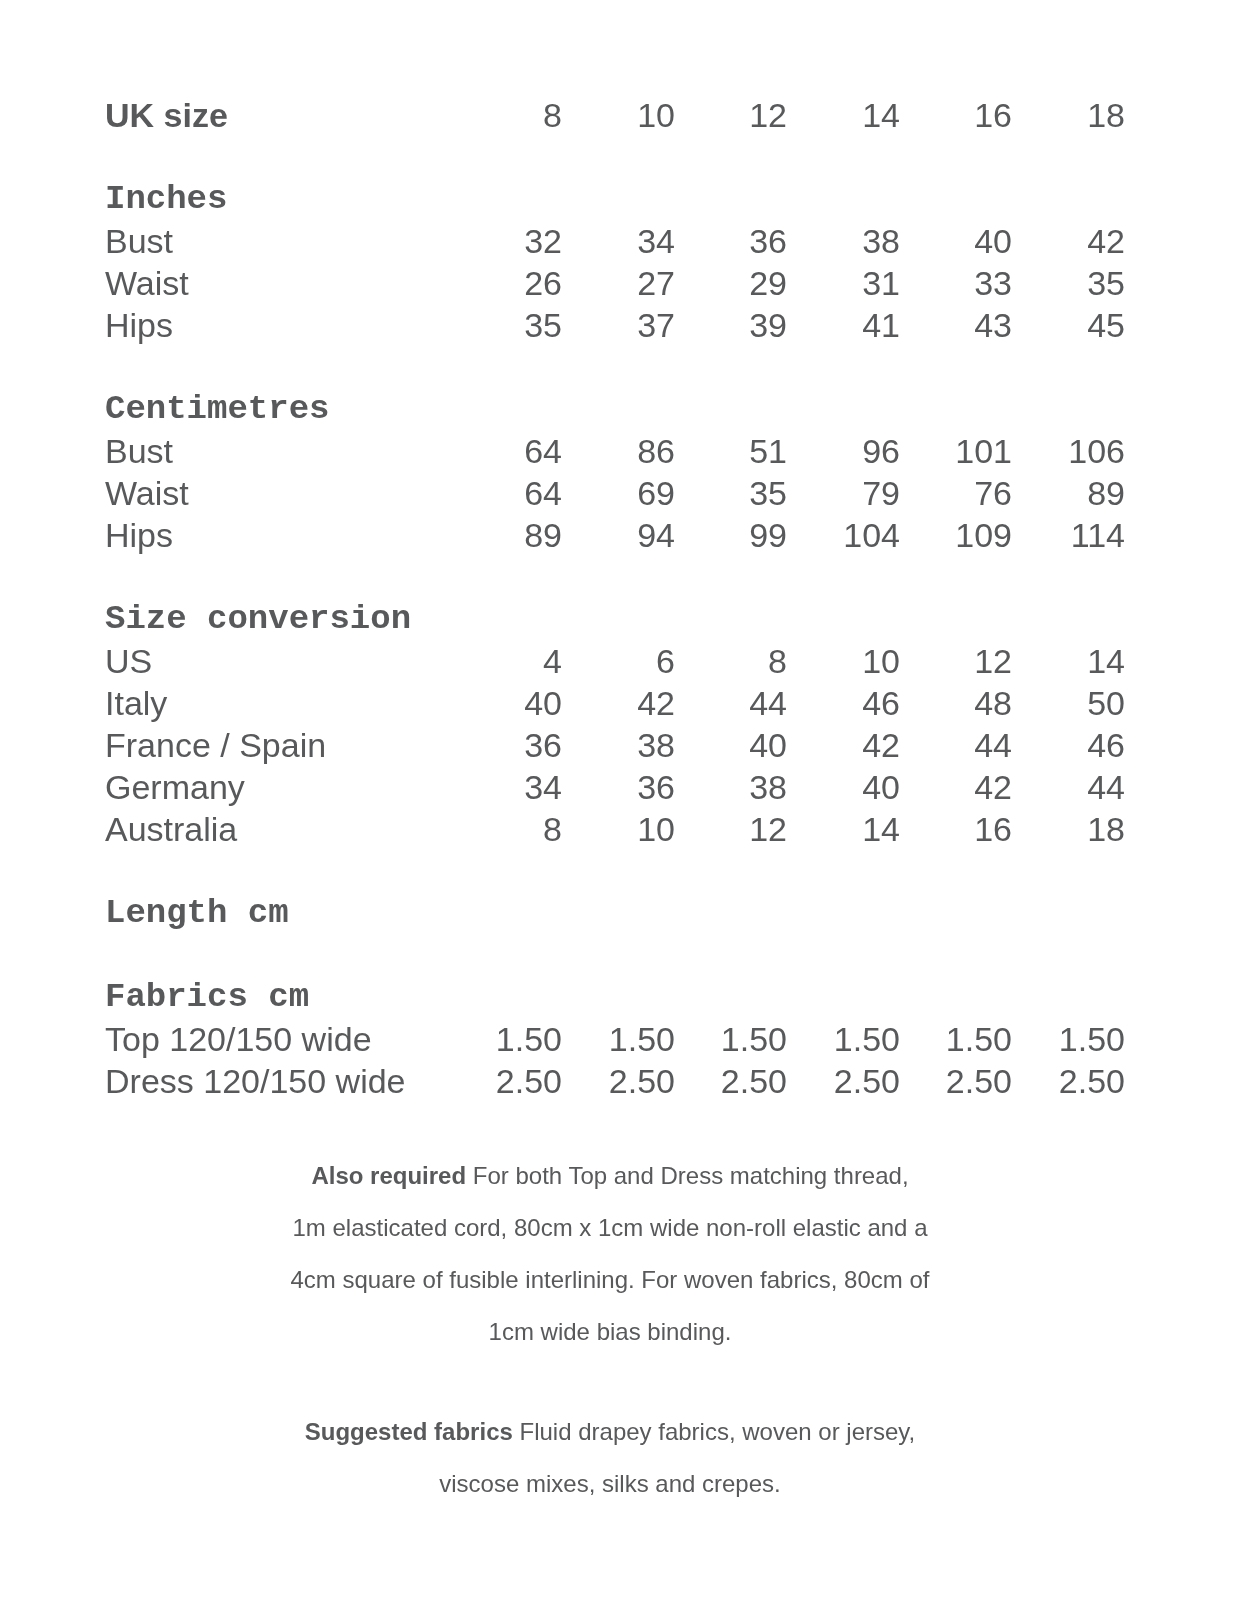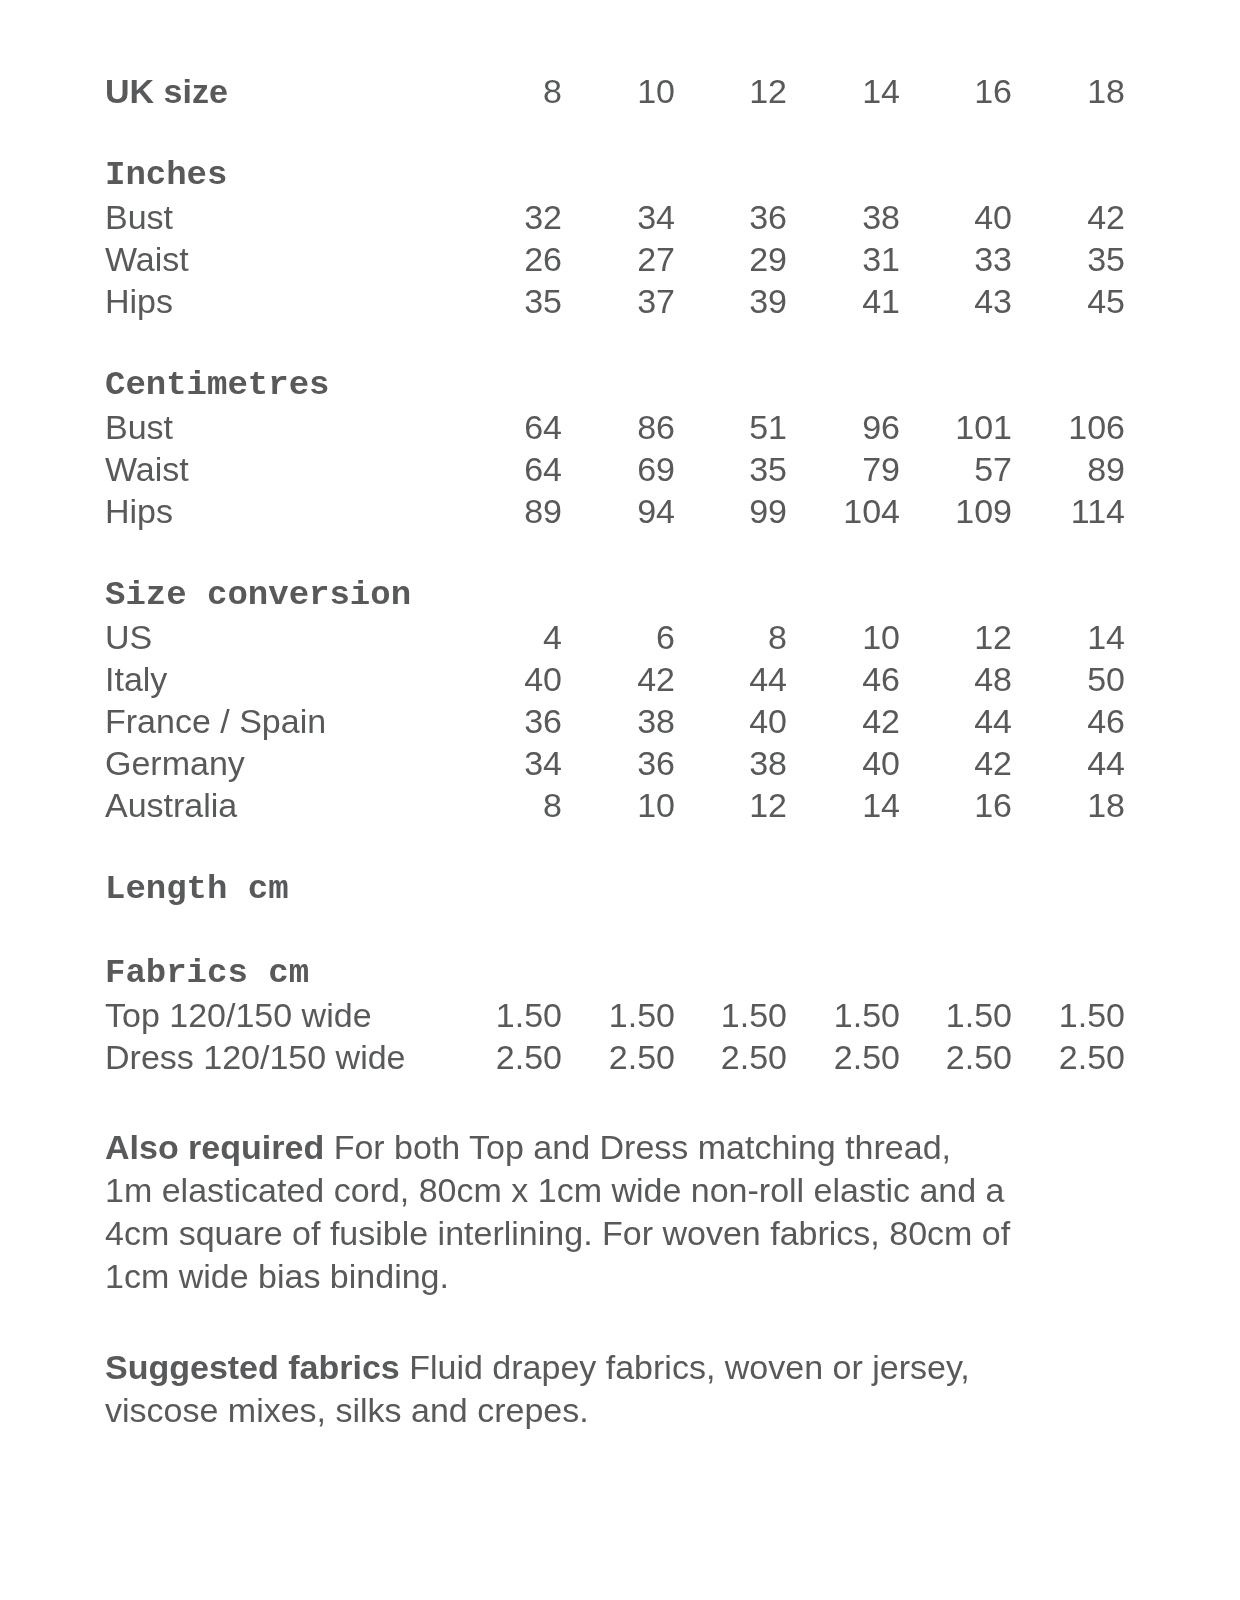--- a/index.html
+++ b/index.html
@@ -10,20 +10,21 @@
   body {
     width: 1240px;
     height: 1600px;
     font-family: "Liberation Sans", sans-serif;
     color: #58595b;
     -webkit-font-smoothing: antialiased;
   }
   .page {
     padding: 70px 68px 0 105px;
     box-sizing: border-box;
+    margin-top: 24px;
   }
   table.size-table {
     border-collapse: collapse;
     table-layout: fixed;
     width: 1020px;
   }
   table.size-table td {
     padding: 0;
     font-size: 34px;
     line-height: 42px;
@@ -39,23 +40,24 @@
   td.value-cell {
     text-align: right;
   }
   tr.section-start td {
     padding-top: 42px;
     font-family: Liberation Mono, monospace;
   }
   .note {
     margin: 48px 0 0 0;
     max-width: 1010px;
-    font-size: 34px;
-    line-height: 43px;
+    font-size: 24px;
+    line-height: 52px;
     white-space: pre-line;
+    text-align: center;
   }
   .note .lead {
     font-weight: 700;
   }
 </style>
 </head>
 <body>
 
 <div class="page">
 
@@ -132,21 +134,21 @@
           <td class="value-cell">96</td>
           <td class="value-cell">101</td>
           <td class="value-cell">106</td>
         </tr>
         <tr>
           <td class="label-cell">Waist</td>
           <td class="value-cell">64</td>
           <td class="value-cell">69</td>
           <td class="value-cell">35</td>
           <td class="value-cell">79</td>
-          <td class="value-cell">57</td>
+          <td class="value-cell">76</td>
           <td class="value-cell">89</td>
         </tr>
         <tr>
           <td class="label-cell">Hips</td>
           <td class="value-cell">89</td>
           <td class="value-cell">94</td>
           <td class="value-cell">99</td>
           <td class="value-cell">104</td>
           <td class="value-cell">109</td>
           <td class="value-cell">114</td>

